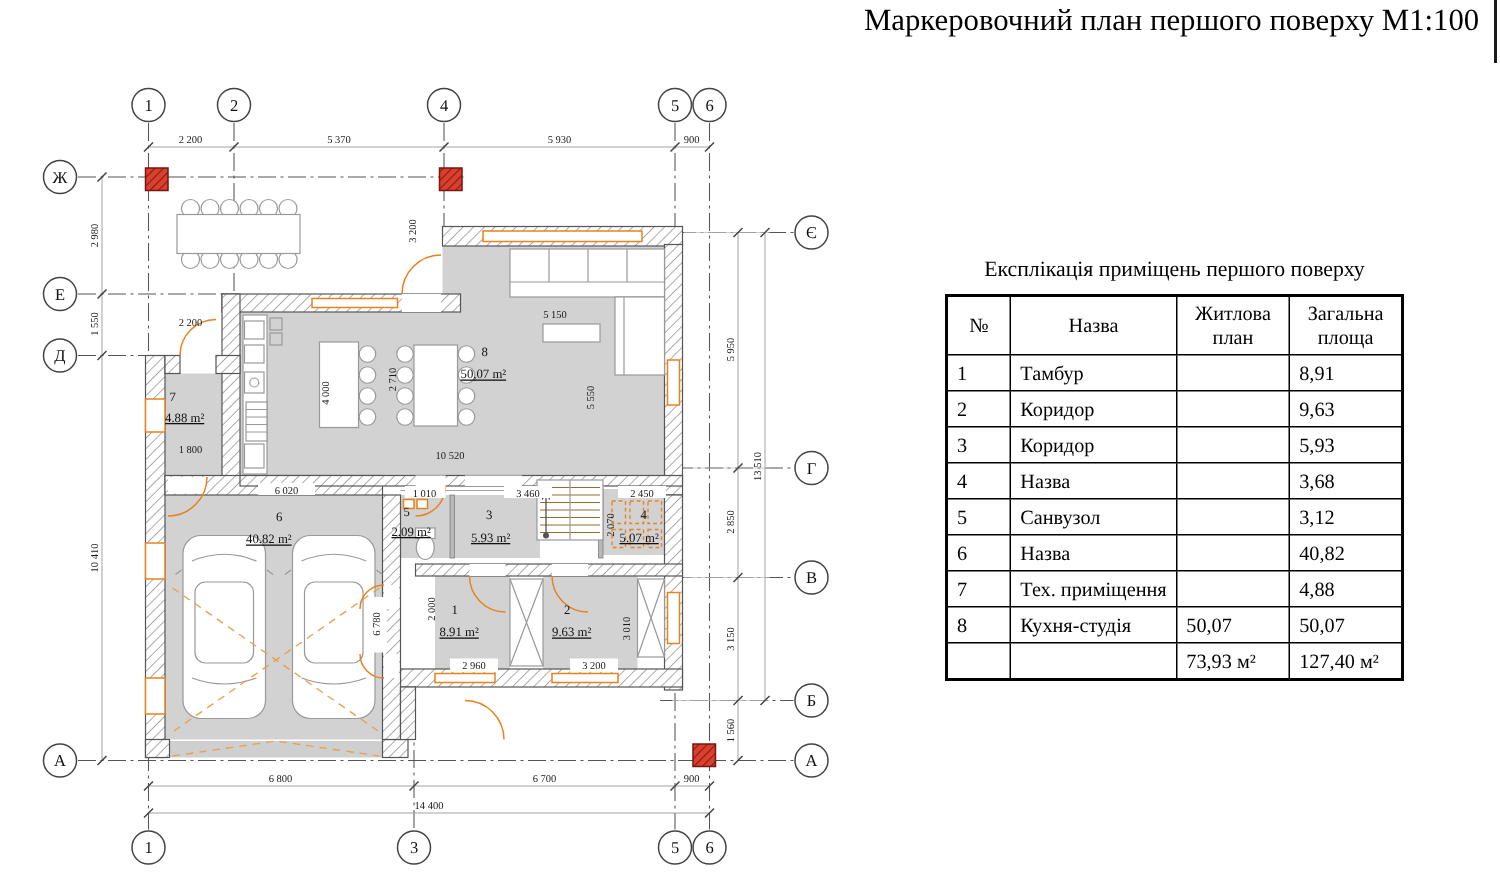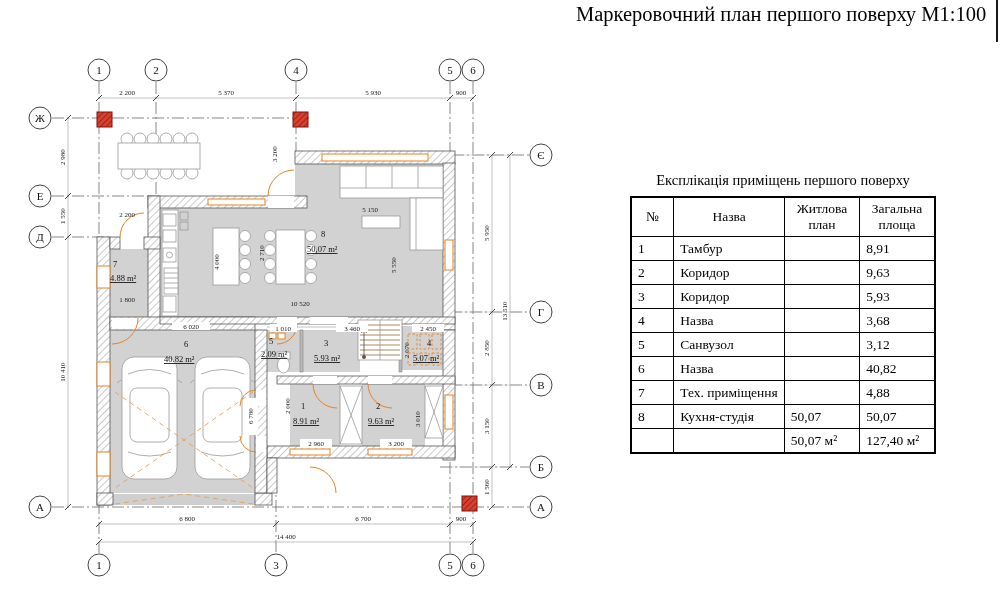--- a/index.html
+++ b/index.html
@@ -436,20 +436,20 @@
         </tr>
         <tr>
           <td class="cnum">8</td>
           <td>Кухня-студія</td>
           <td>50,07</td>
           <td>50,07</td>
         </tr>
         <tr>
           <td class="cnum"></td>
           <td></td>
-          <td>50,07 м²</td>
+          <td>73,93 м²</td>
           <td>127,40 м²</td>
         </tr>
       </tbody>
     </table>
   </div>
 
 </div>
 
 </body></html>

